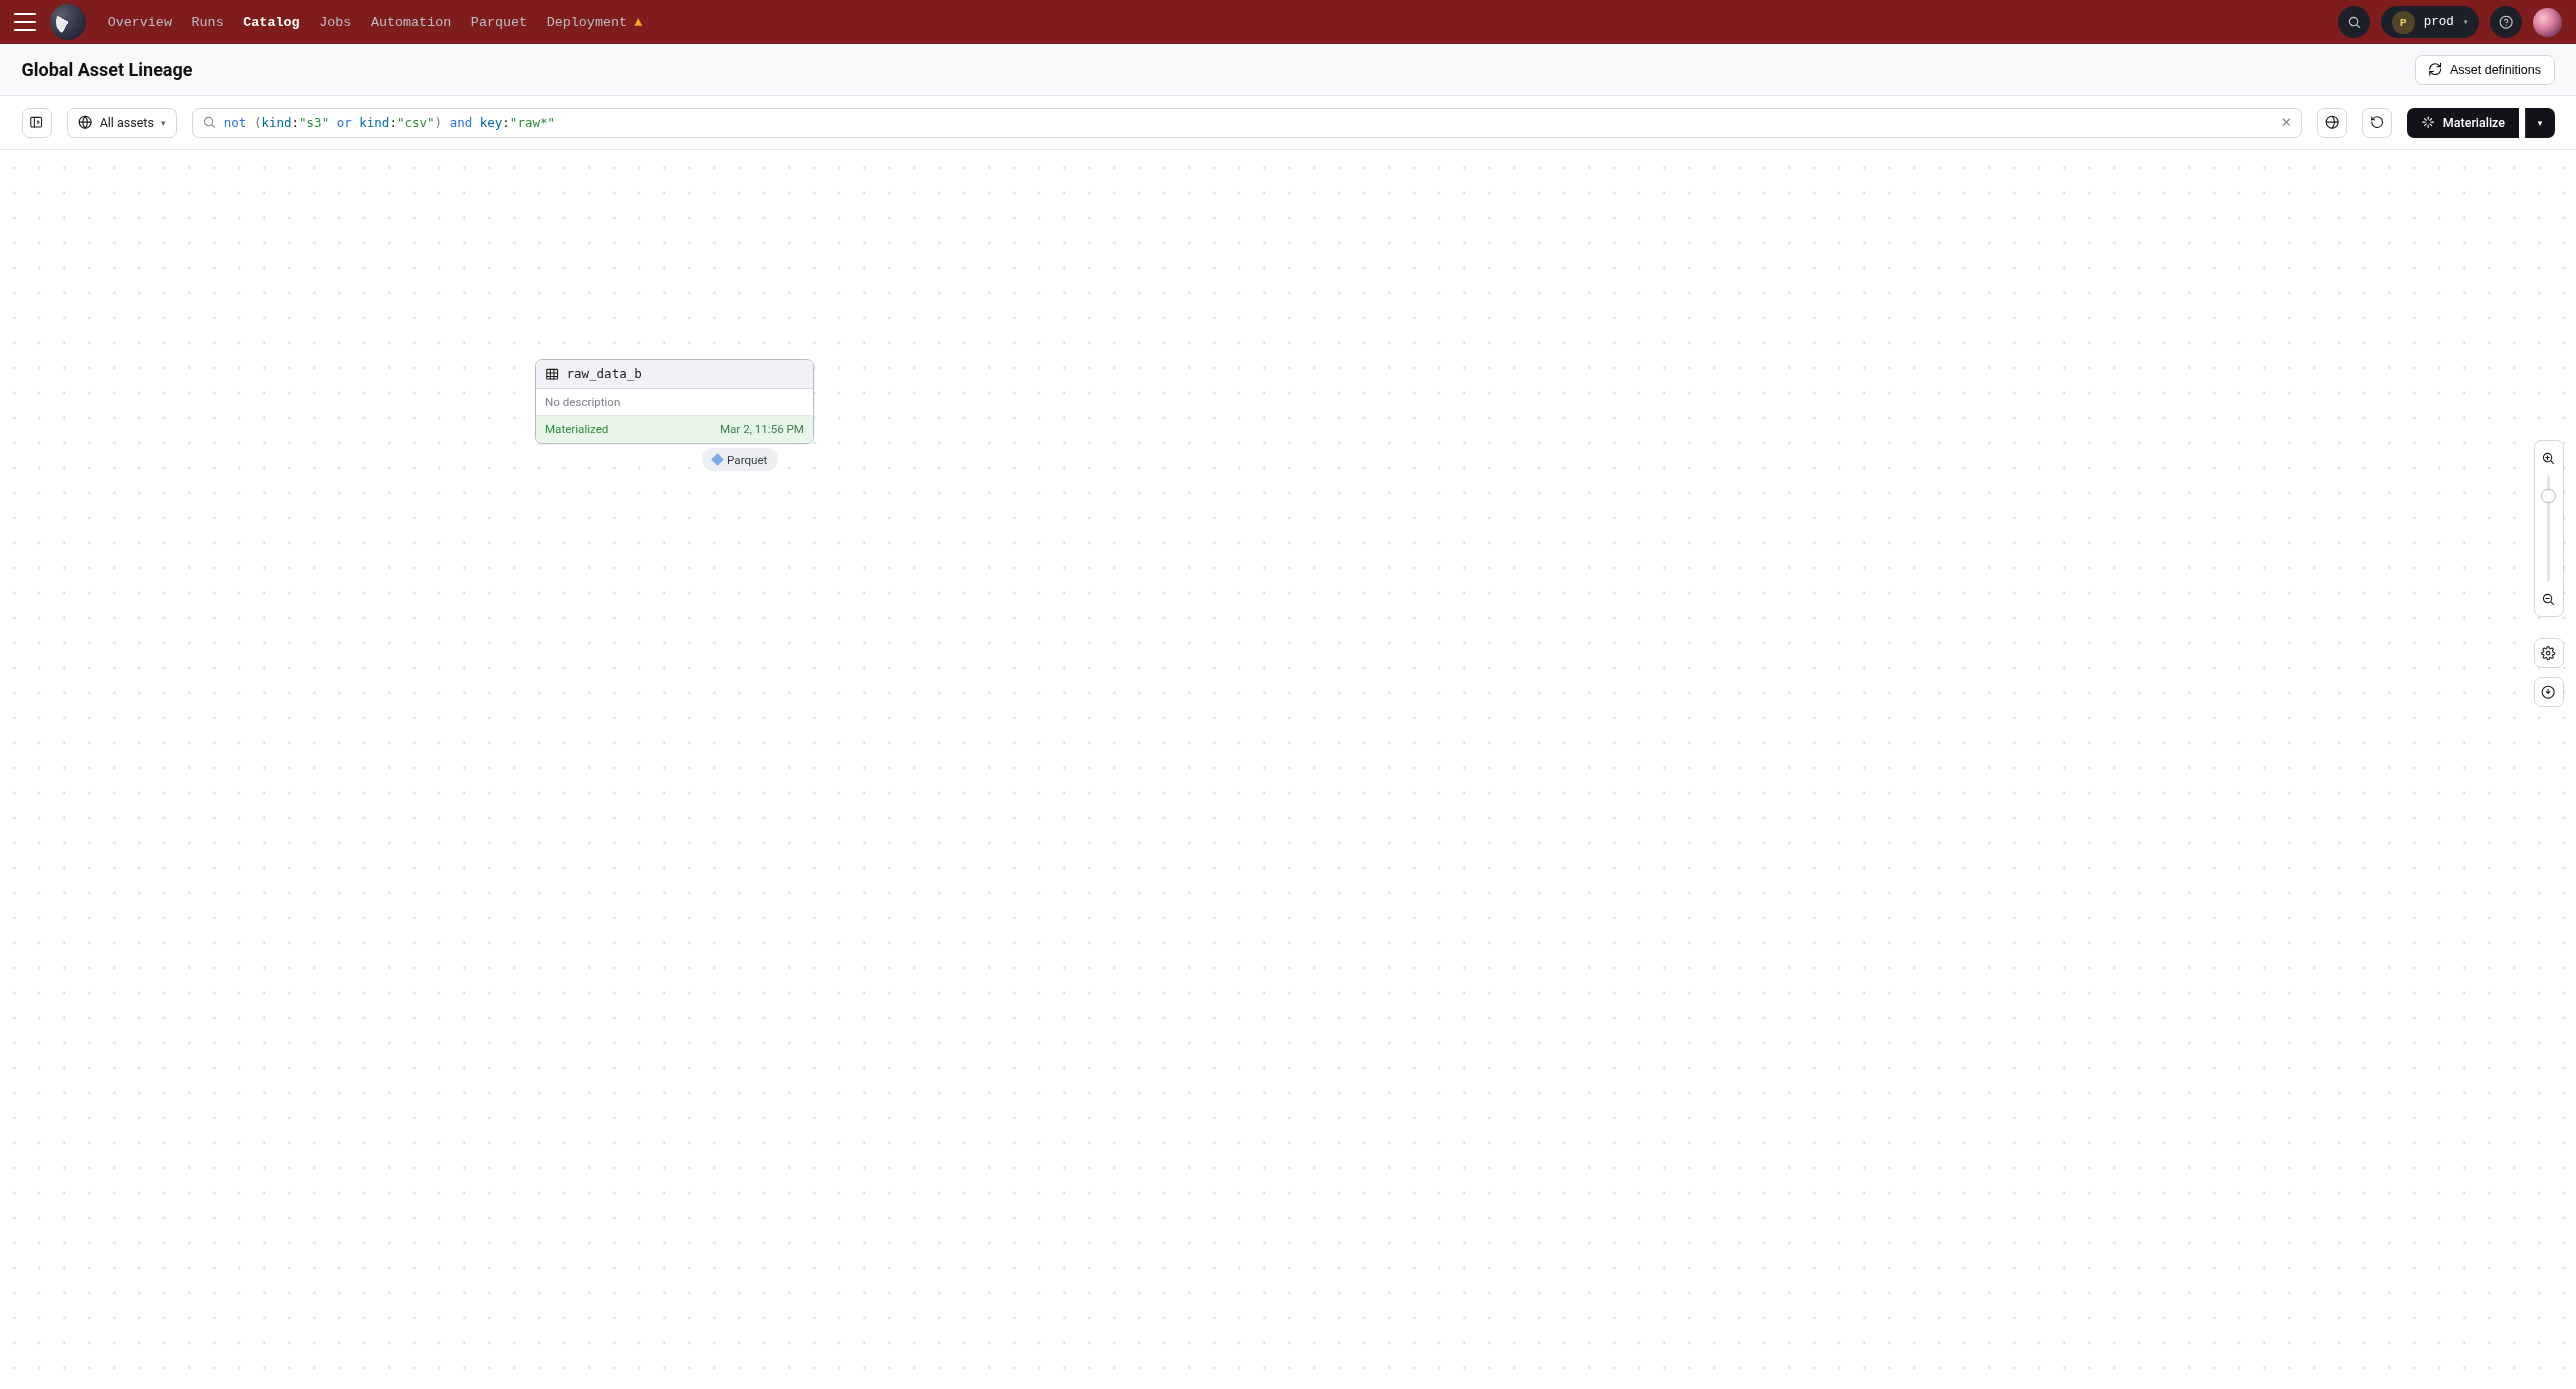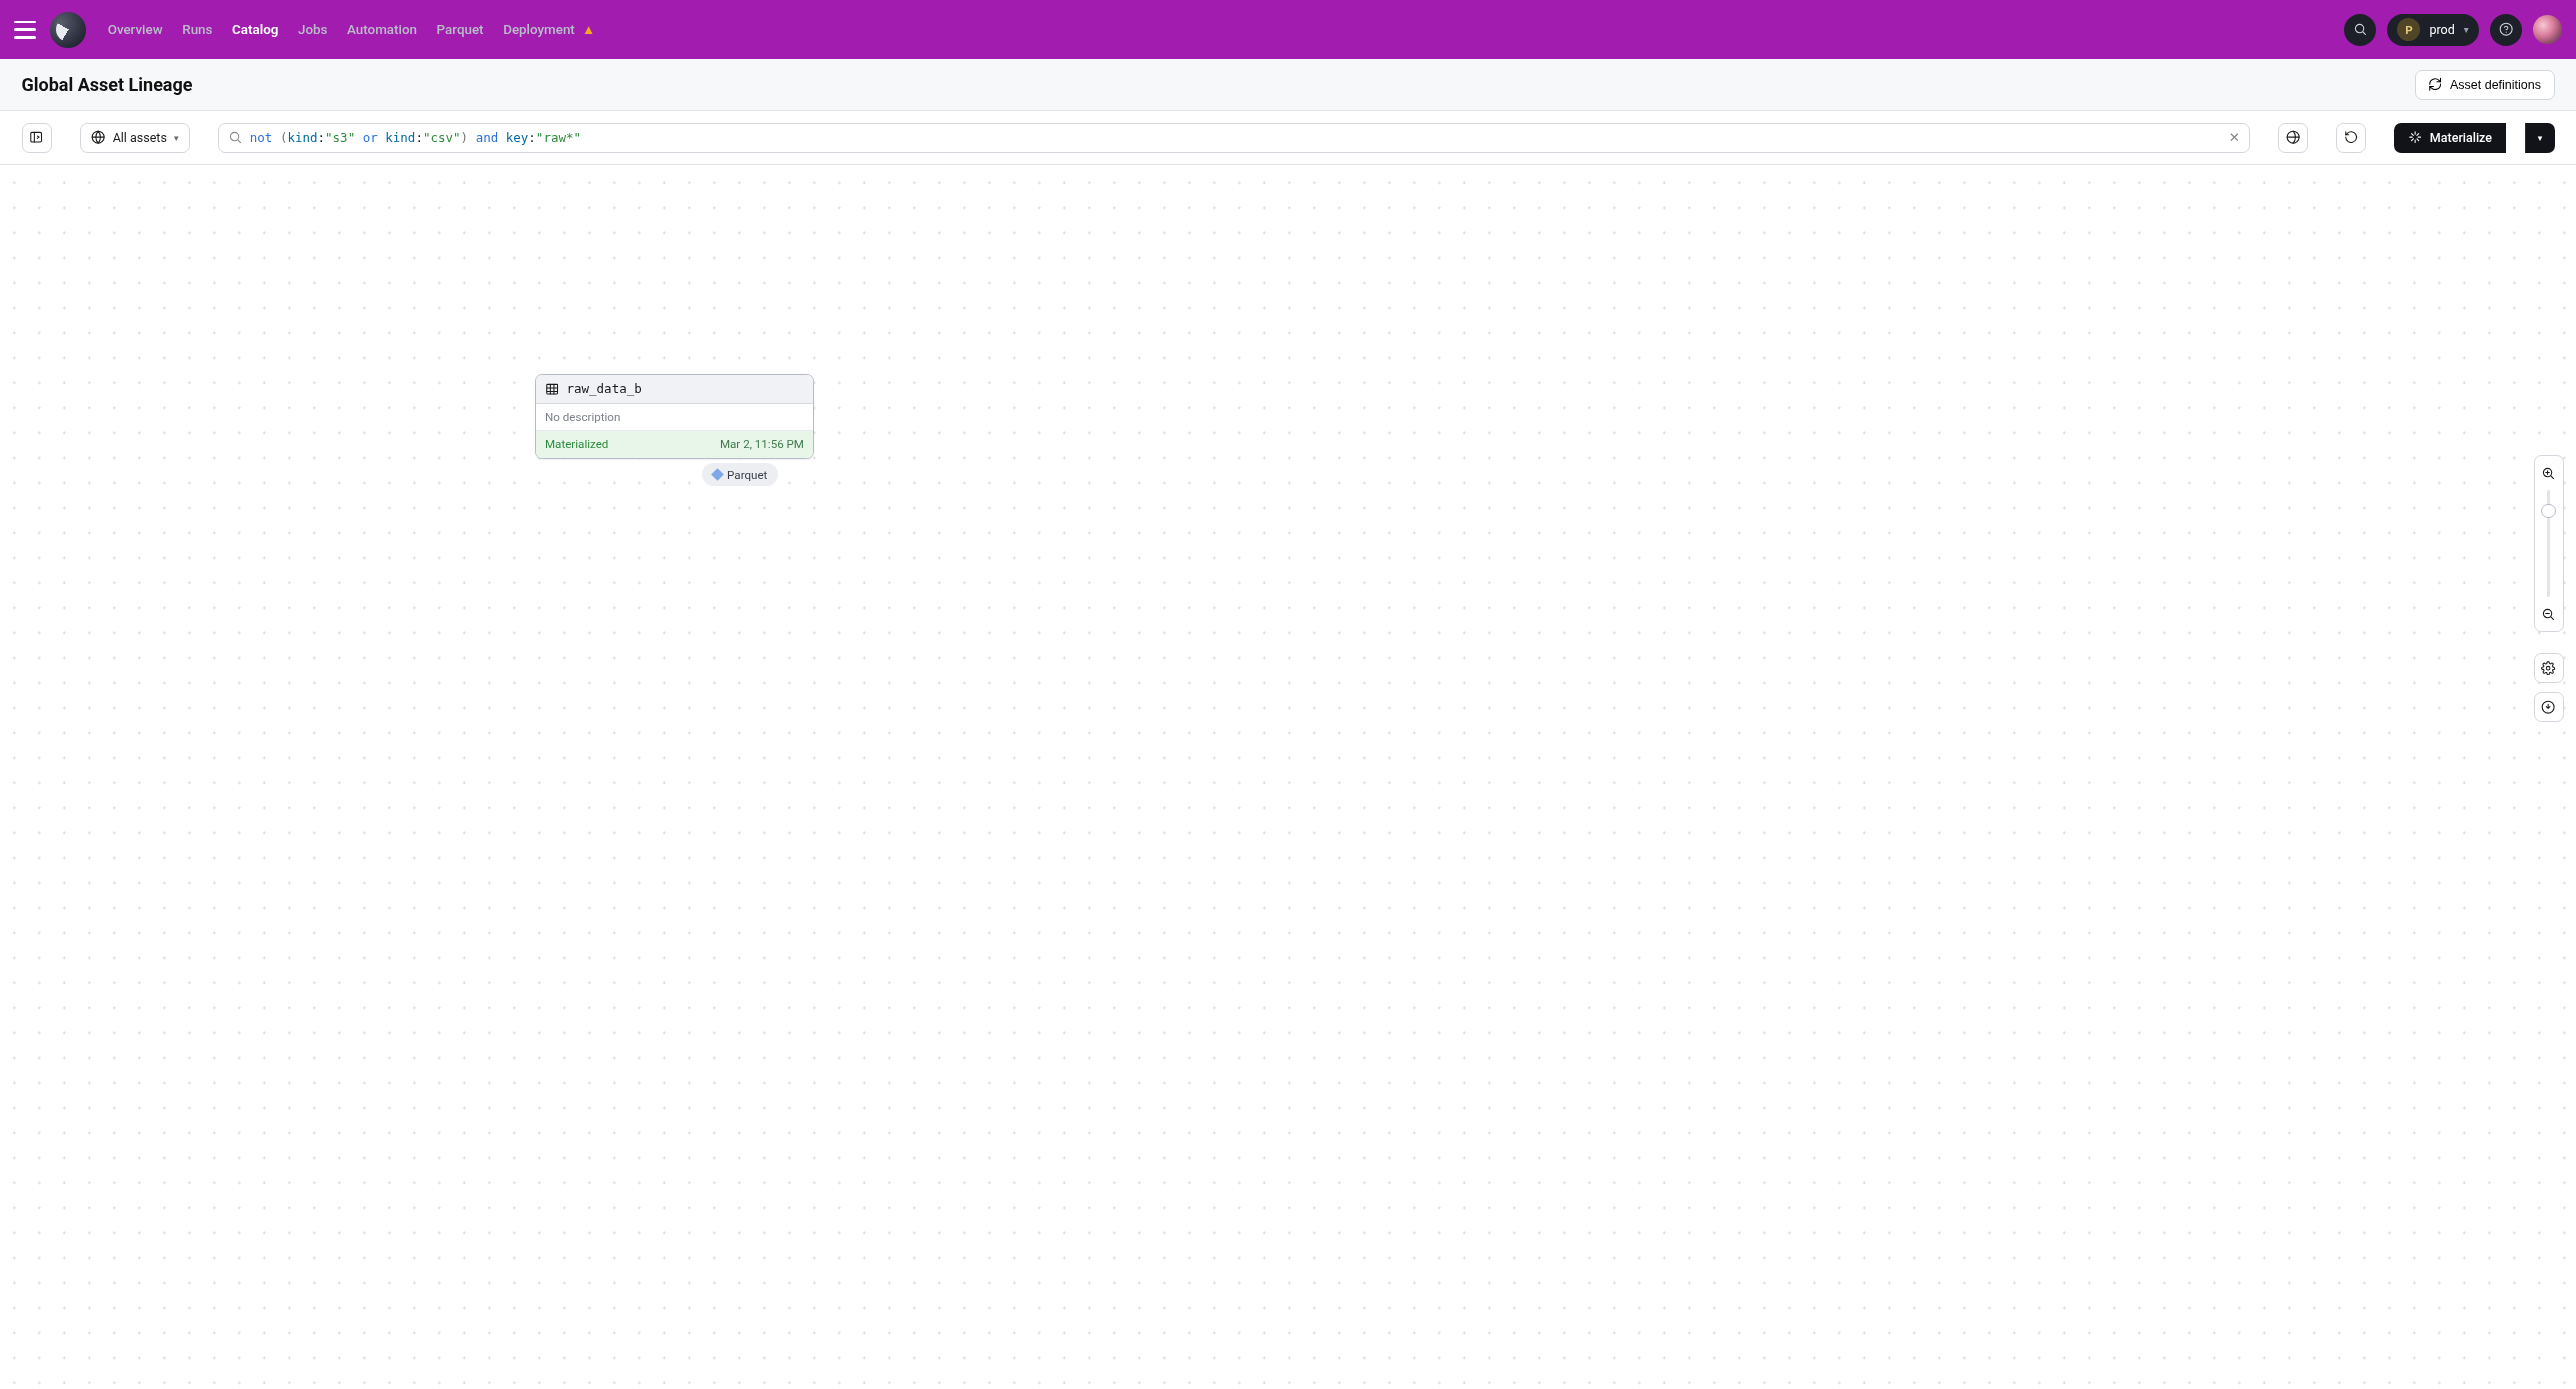--- a/index.html
+++ b/index.html
@@ -6,26 +6,27 @@
 body {
   font-family: -apple-system, BlinkMacSystemFont, "Segoe UI", Roboto, sans-serif;
   font-size: 12.5px;
   color: #1a1a1a;
   background: #fff;
   overflow: hidden;
 }
 
 
 .topnav {
-  height: 59px;
-  background: #a21caf;
+  height: 44px;
+  background: #7f1d1d;
   display: flex;
   align-items: center;
   padding: 0 14.3px;
   gap: 7.2px;
+  font-family: Liberation Mono, monospace;
 }
 .hamburger { width: 21.5px; height: 18px; color: #fff; cursor: pointer; display:flex; flex-direction:column; justify-content:space-between;}
 .hamburger span { display:block; height:2.2px; background:#fff; border-radius:1.8px; }
 .logo {
   width: 36px; height: 36px; border-radius: 50%;
   background: radial-gradient(circle at 30% 30%, #5a5e6b 0%, #2d3140 60%, #16181f 100%);
   margin: 0 12.5px 0 7.2px;
   position: relative;
 }
 .logo::after{
@@ -71,21 +72,21 @@
 .subheader h1 { font-size:18px; font-weight:700; color:#111; }
 .reload-btn {
   height:30px; padding:0 12.5px; border:0.9px solid #d3d6dd; border-radius:7.2px;
   background:#fff; display:flex; align-items:center; gap:7.2px; font-size:12.5px; cursor:pointer;
 }
 .reload-btn svg { width:14.3px; height:14.3px; }
 
 
 .toolbar {
   height:54px; border-bottom:0.9px solid #e1e3e8; background:#fff;
-  display:flex; align-items:center; padding:0 21.5px; gap:28px;
+  display:flex; align-items:center; padding:0 21.5px; gap:15px;
 }
 .sq-btn {
   width:30px; height:30px; border:0.9px solid #d3d6dd; border-radius:7.2px; background:#fff;
   display:flex; align-items:center; justify-content:center; cursor:pointer;
 }
 .filter-btn {
   height:30px; padding:0 10.7px; border:0.9px solid #d3d6dd; border-radius:7.2px; background:#fff;
   display:flex; align-items:center; gap:7.2px; cursor:pointer; font-size:12.5px;
 }
 .filter-btn .chev { font-size:9px; color:#666; }

